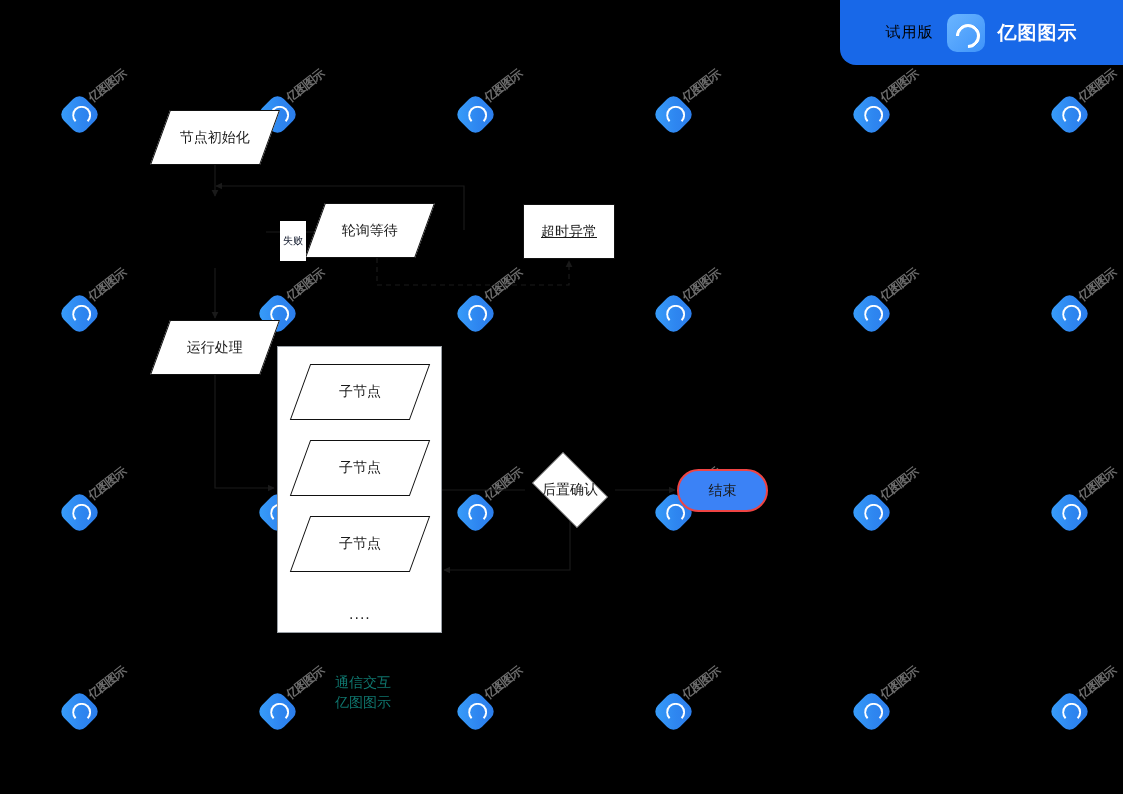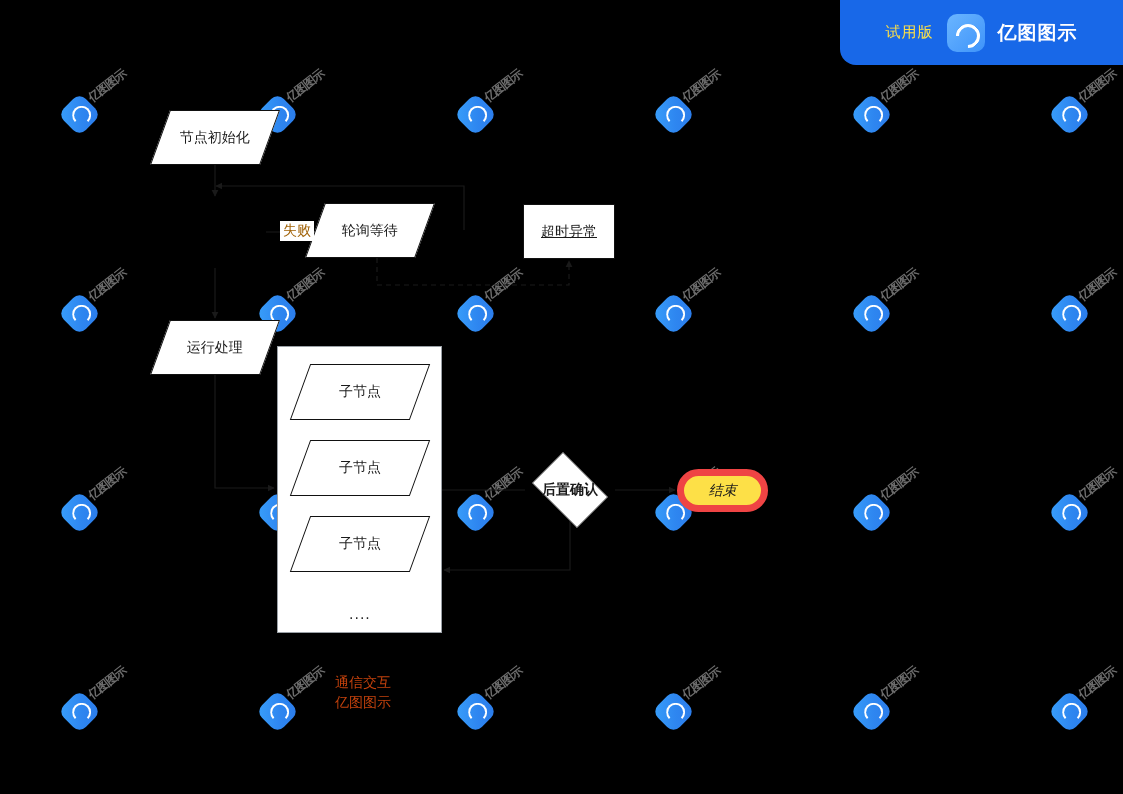--- a/index.html
+++ b/index.html
@@ -74,21 +74,21 @@
     height: 65px;
     background: #1868E8;
     border-bottom-left-radius: 16px;
     z-index: 30;
     display: flex;
     align-items: center;
     justify-content: center;
     gap: 13px;
   }
   #trial-badge .trial-label {
-    color: #fde047;
+    color: #000000;
     font-size: 15px;
     letter-spacing: 1px;
   }
   #trial-badge .brand-logo {
     width: 38px;
     height: 38px;
     border-radius: 10px;
     background: linear-gradient(135deg, #6BB6FF 0%, #3E93FA 100%);
     position: relative;
   }
@@ -145,24 +145,23 @@
   .shape-parallelogram .lbl { transform: skewX(20deg); }
 
   
   .shape-rect {
     background: #ffffff;
     border: 1px solid #111111;
   }
 
   
   .shape-stadium {
-    background: #fde047;
-    border: 7px solid #ef4444;
+    background: #3b82f6;
+    border: 2px solid #ef4444;
     border-radius: 24px;
-    font-style: italic;
   }
 
   
   .shape-diamond { background: transparent; }
   .shape-diamond .dia-bg {
     position: absolute;
     left: 0; top: 0;
     width: 100%; height: 100%;
     background: #ffffff;
     border: 1px solid #111111;
@@ -174,38 +173,38 @@
   .shape-container {
     background: #ffffff;
     border: 1px solid #9aa0a6;
     z-index: 13;
   }
 
   .edge-label {
     position: absolute;
     z-index: 18;
     background: #ffffff;
-    color: #a16207;
-    font-size: 14px;
-    padding: 1px 3px;
+    color: #0f172a;
+    font-size: 10px;
+    padding: 13px 3px;
     white-space: nowrap;
   }
 
   .ellipsis-text {
     position: absolute;
     z-index: 16;
     color: #222;
     font-size: 14px;
     letter-spacing: 1px;
   }
 
   .annotation {
     position: absolute;
     z-index: 16;
-    color: #c2410c;
+    color: #0f766e;
     font-size: 14px;
     line-height: 20px;
     white-space: nowrap;
   }
 </style>
 </head>
 <body>
 
 <div id="canvas">
 
@@ -364,21 +363,21 @@
     </div>
 
     <div class="node shape-parallelogram" style="left:300px; top:440px; width:120px; height:56px;">
       <span class="lbl">子节点</span>
     </div>
 
     <div class="node shape-parallelogram" style="left:300px; top:516px; width:120px; height:56px;">
       <span class="lbl">子节点</span>
     </div>
 
-    <div class="node shape-diamond" style="left:525px; top:459px; width:90px; height:62px;font-weight:bold;">
+    <div class="node shape-diamond" style="left:525px; top:459px; width:90px; height:62px;">
       <span class="dia-bg"></span>
       <span class="lbl">后置确认</span>
     </div>
 
     <div class="node shape-stadium" style="left:677px; top:469px; width:91px; height:43px;">
       <span class="lbl">结束</span>
     </div>
 
     <div class="edge-label" style="left:280px; top:221px;">失败</div>
 

